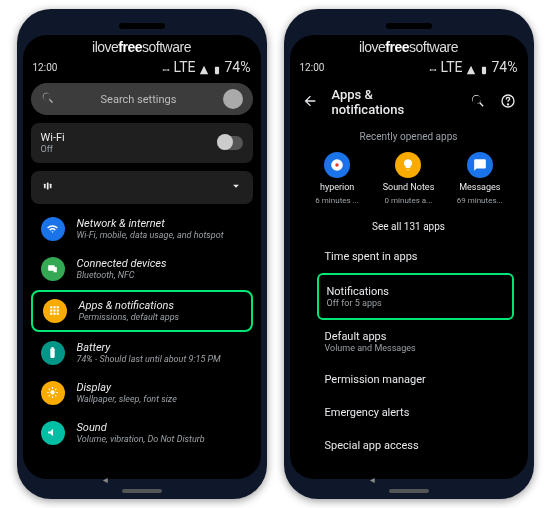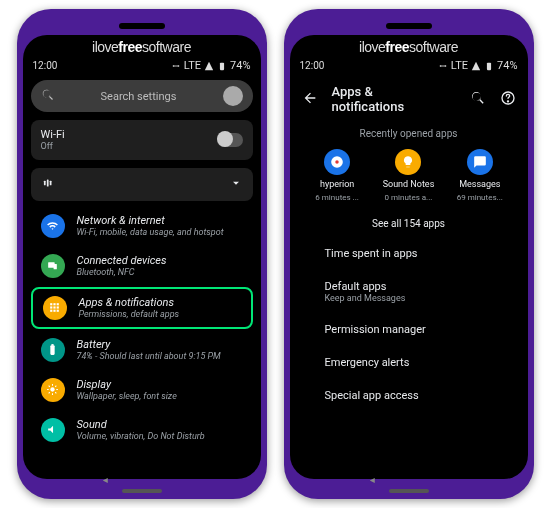--- a/index.html
+++ b/index.html
@@ -9,21 +9,21 @@
     background: #fff;
     font-family: Roboto, Arial, sans-serif;
     display: flex;
     justify-content: space-around;
     align-items: center;
     padding: 8px;
   }
   .phone {
     width: 250px;
     height: 490px;
-    background: #4c1d95;
+    background: #0f172a;
     border-radius: 34px;
     padding: 10px 6px 14px 6px;
     position: relative;
     box-shadow: 0 2px 8px rgba(0,0,0,.4);
   }
   .phone::before {
     content: "";
     position: absolute;
     top: 14px; left: 50%; transform: translateX(-50%);
     width: 46px; height: 6px; background: #000; border-radius: 4px;
@@ -52,21 +52,21 @@
     font-size: 14px;
     letter-spacing: -0.5px;
     padding: 4px 0 2px;
     color: #ddd;
   }
   .brand b { color: #fff; font-weight: 700; }
   .statusbar {
     display: flex; justify-content: space-between; align-items: center;
     padding: 2px 10px 4px; font-size: 10px; color: #ddd;
   }
-  .status-icons { display:flex; align-items:center; gap:3px; font-size:11px; }
+  .status-icons { display:flex; align-items:flex-end; gap:3px; font-size:14px; }
   .status-icons svg { width:10px; height:10px; fill:#ddd; }
   .card {
     margin: 4px 8px; background: #1f1f1f; border-radius: 8px;
     padding: 8px 10px; display:flex; align-items:center; gap:12px;
     font-size: 11px;
   }
   .search-card { border-radius: 22px; background:#3c3c3c; padding:6px 10px;align-items:center; }
   .search-card .ph { flex:1; color:#bdbdbd; text-align:center; font-size:11px; }
   .avatar { width:20px;height:20px;border-radius:50%;background:#aaa; }
   .toggle { width:26px;height:14px;border-radius:8px;background:#555;position:relative; }
@@ -317,29 +317,33 @@
           <span class="app-ico" style="background:#1a73e8">
             <svg viewBox="0 0 24 24">
               <path fill="#fff" d="M20 2H4a2 2 0 00-2 2v18l4-4h14a2 2 0 002-2V4a2 2 0 00-2-2z"></path>
             </svg>
           </span>
           <span>Messages</span>
           <span class="sub2">69 minutes...</span>
         </div>
       </div>
 
-    <div class="seeall">See all 154 apps</div>
+    <div class="seeall">See all 131 apps</div>
 
     <div class="plain-list" id="right-list">
         <div class="prow">
           <div class="title">Time spent in apps</div>
         </div>
+        <div class="prow hl">
+          <div class="title">Notifications</div>
+          <div class="sub">Off for 5 apps</div>
+        </div>
         <div class="prow">
           <div class="title">Default apps</div>
-          <div class="sub">Keep and Messages</div>
+          <div class="sub">Volume and Messages</div>
         </div>
         <div class="prow">
           <div class="title">Permission manager</div>
         </div>
         <div class="prow">
           <div class="title">Emergency alerts</div>
         </div>
         <div class="prow">
           <div class="title">Special app access</div>
         </div>

